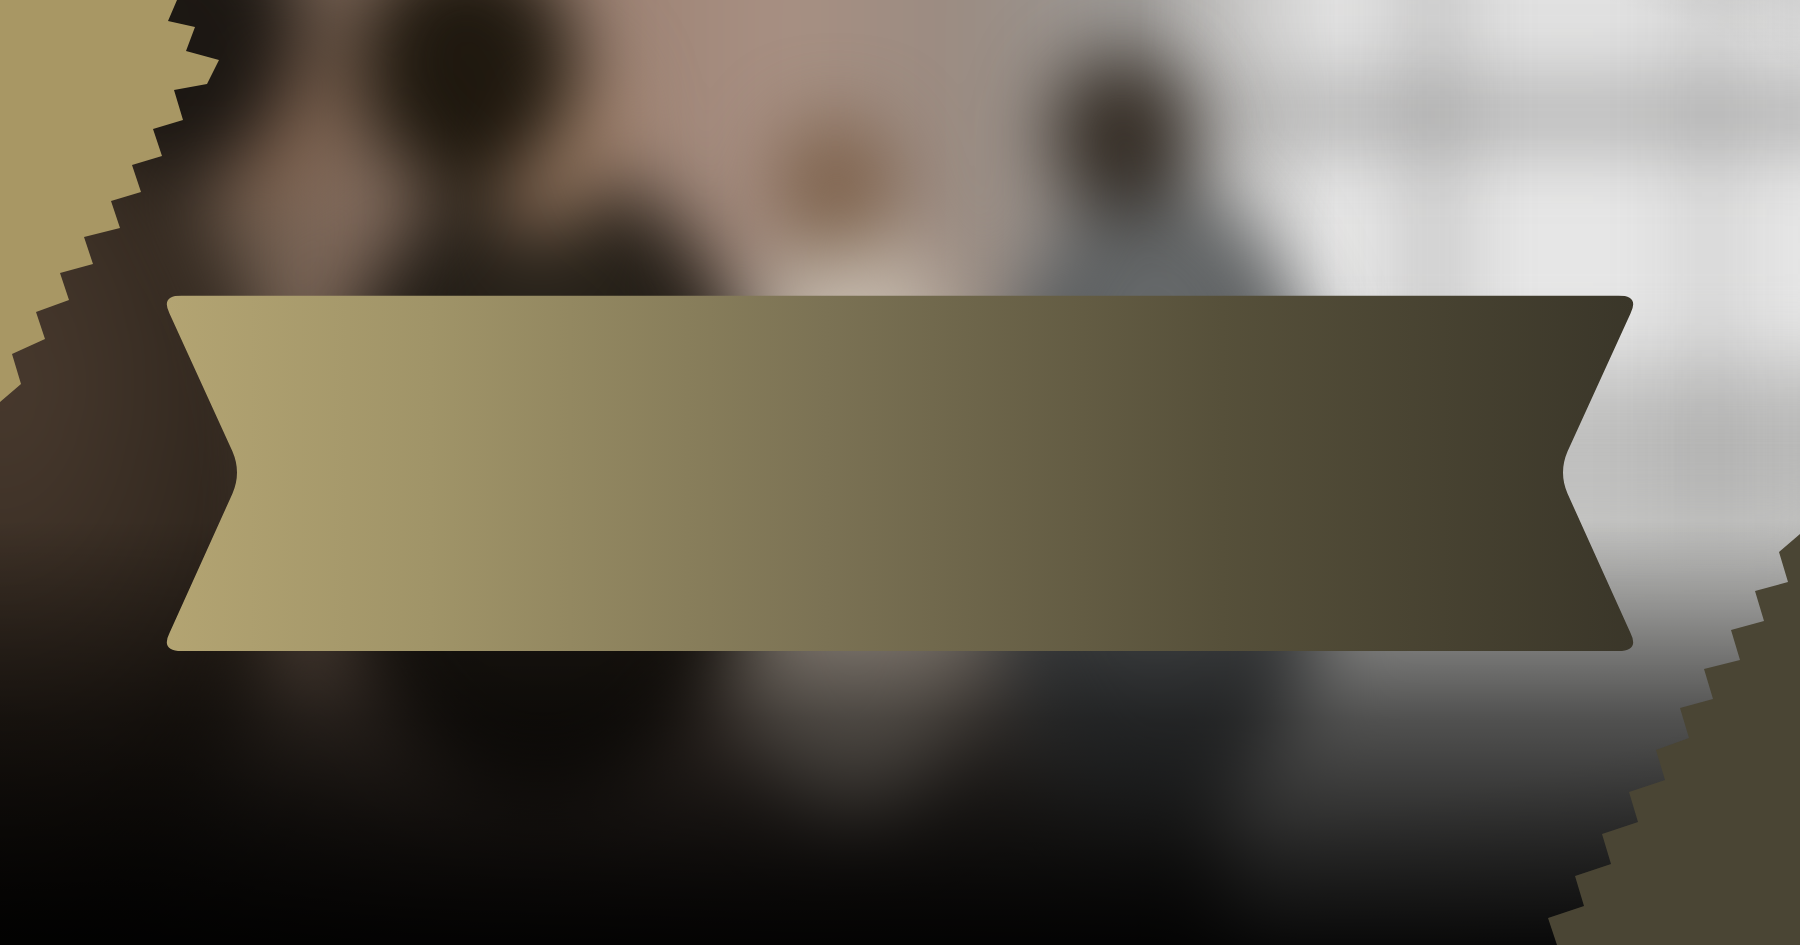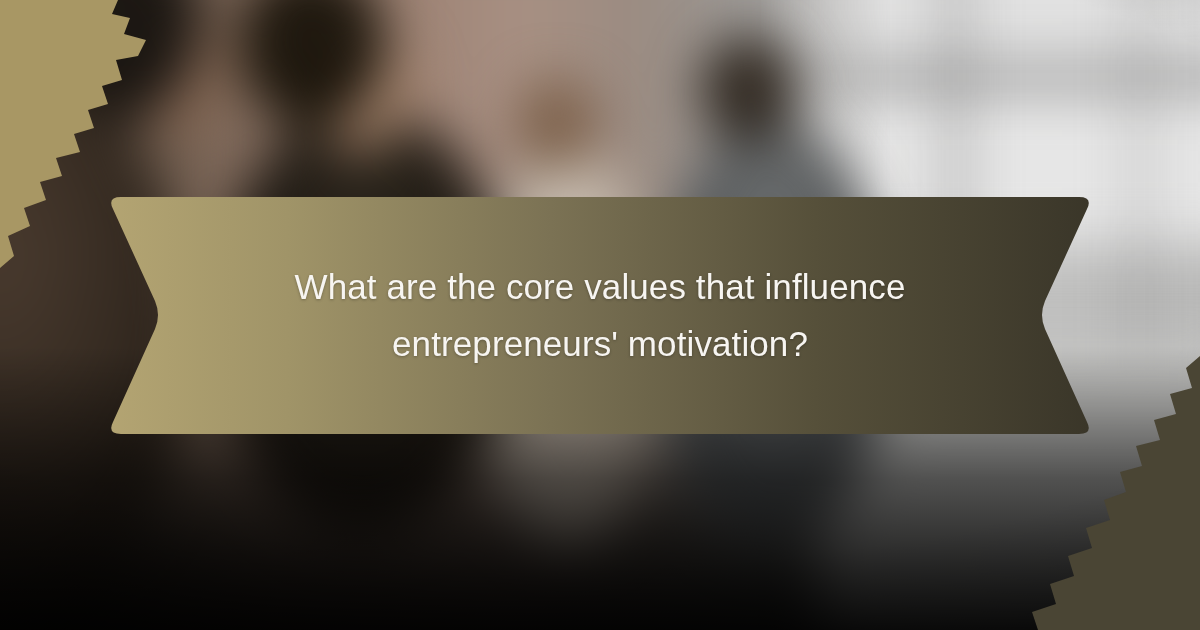--- a/index.html
+++ b/index.html
@@ -232,15 +232,14 @@
           <stop offset="72%" stop-color="#56503a"></stop>
           <stop offset="100%" stop-color="#3a3629"></stop>
         </linearGradient>
       </defs>
       <path d="M14,0 Q0,0 6,12 L48,104 Q54,118 48,132 L6,225 Q0,237 14,237
                L972,237 Q986,237 980,225 L938,132 Q932,118 938,104 L980,12
                Q986,0 972,0 Z" fill="url(#ribbonGrad)"></path>
     </svg>
   </div>
 
-  <div class="ribbon-text">What are the core values that influence entrepreneurs' motivation?</div>
 
 </div>
 
 </body></html>

